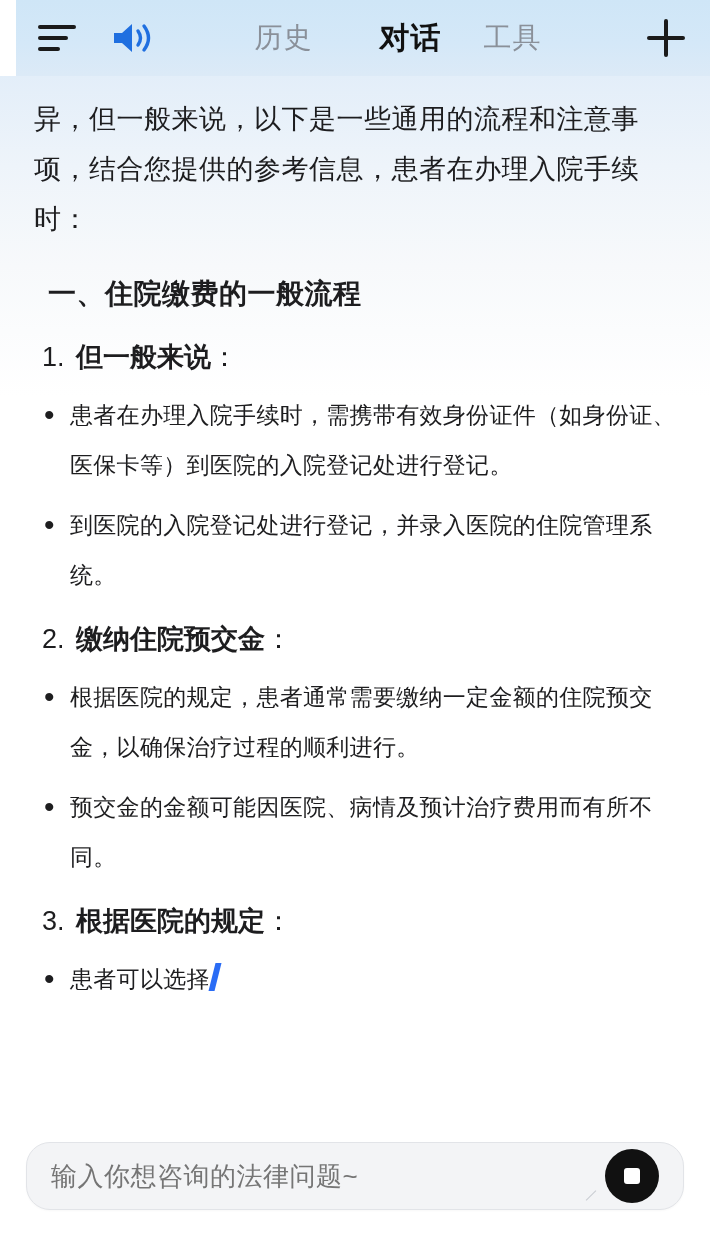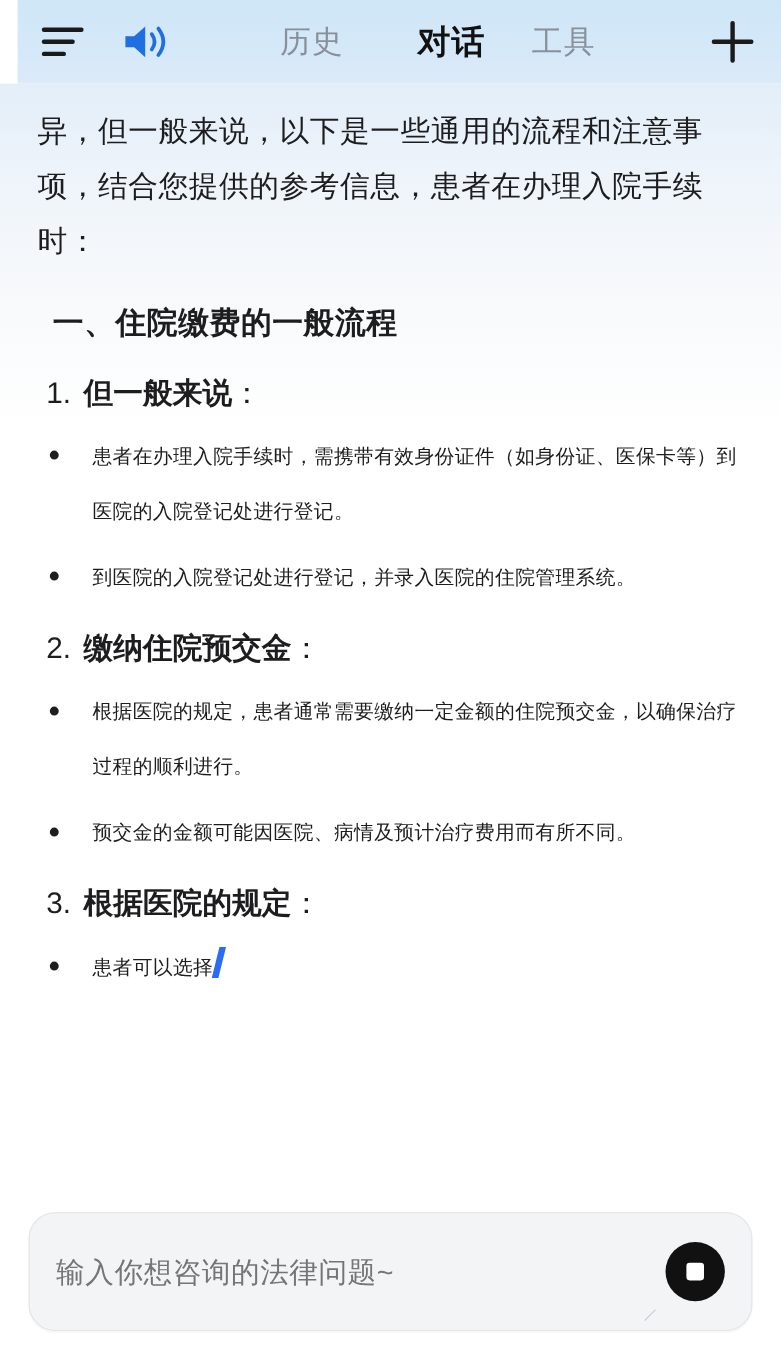--- a/index.html
+++ b/index.html
@@ -115,41 +115,40 @@
   }
   .bullet .dot {
     flex: none;
     width: 26px;
     font-size: 30px;
     line-height: 50px;
     text-align: left;
     color: #1d1d1f;
   }
   .bullet .btext {
-    font-size: 18px;
+    font-size: 23px;
     line-height: 50px;
     letter-spacing: 0.3px;
-    margin-left: 14px;
   }
   .caret {
     display: inline-block;
     width: 6px;
     height: 28px;
     background: #2a6cf5;
     transform: skewX(-14deg);
     vertical-align: -4px;
     margin-left: 2px;
   }
 
   
   .inputbar {
     position: absolute;
     left: 26px; right: 26px;
     bottom: 30px;
-    height: 108px;
+    height: 68px;
     background: #f3f4f6;
     border: 1px solid #e2e4e8;
     border-radius: 24px;
     display: flex;
     align-items: center;
     padding: 0 24px;
     box-shadow: 0 1px 2px rgba(0,0,0,0.03);
   }
   .inputbar .field {
     flex: 1;

